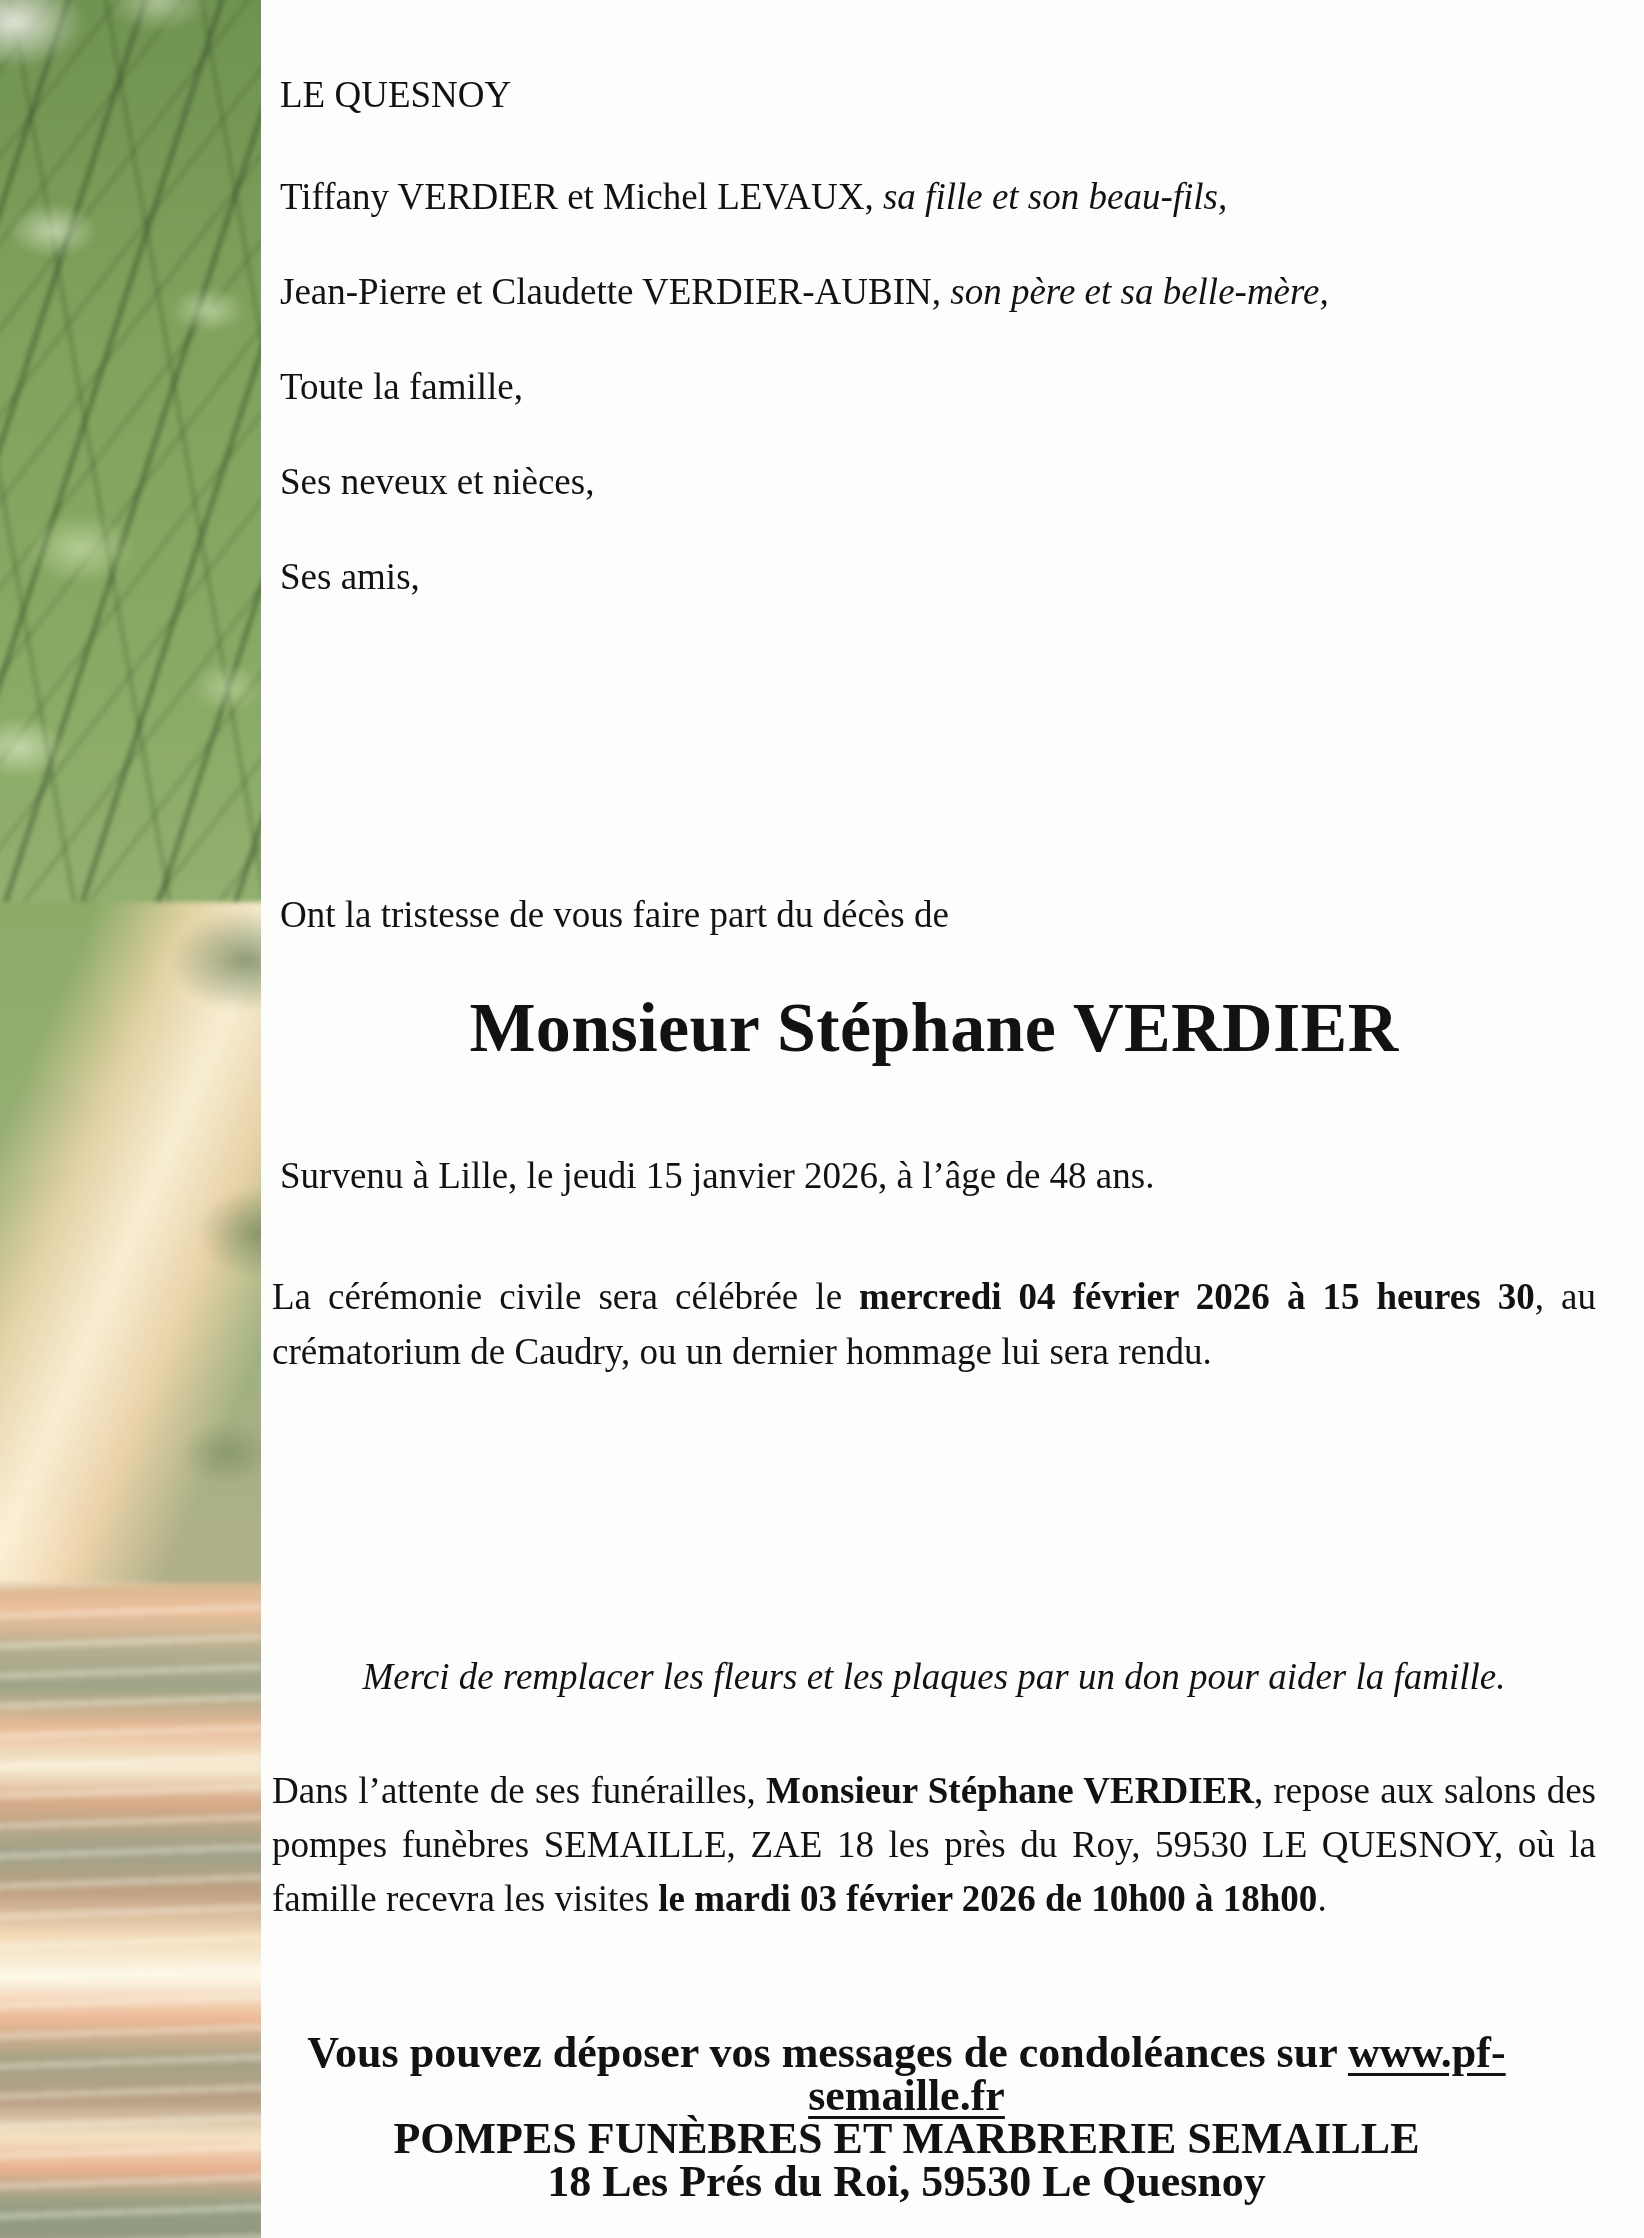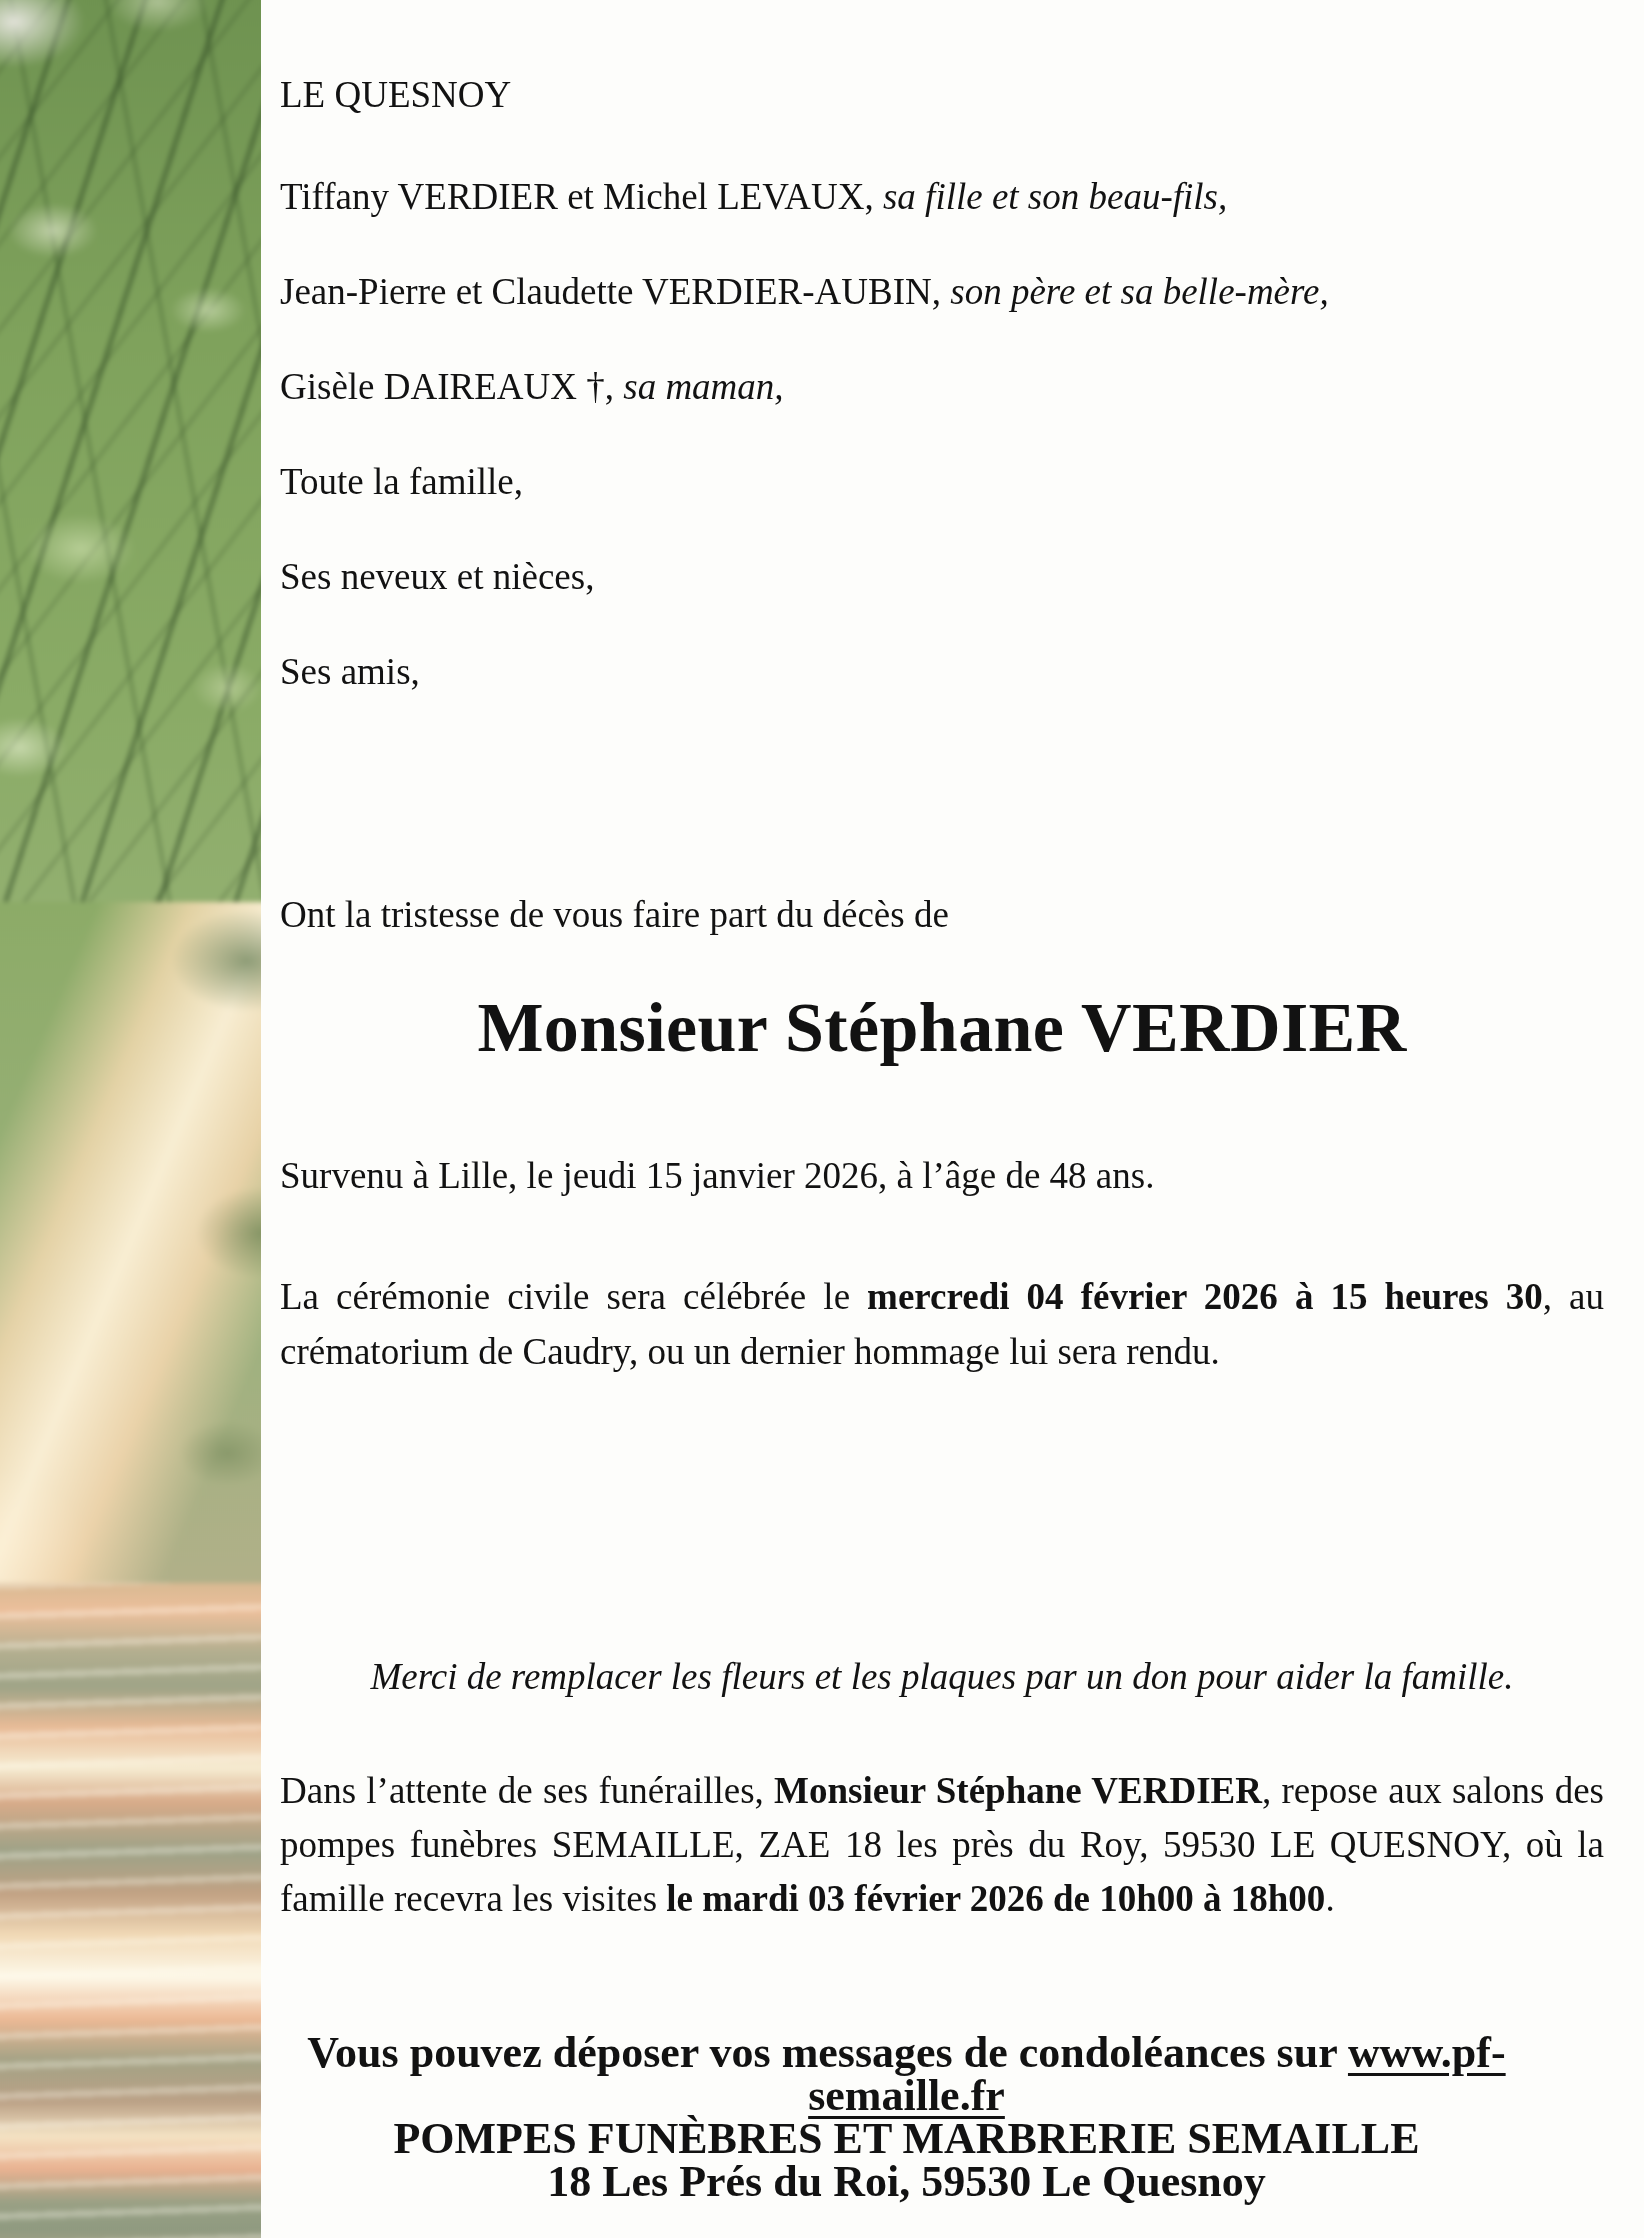--- a/index.html
+++ b/index.html
@@ -58,21 +58,21 @@
       linear-gradient(to bottom,
         #d8b992 0px, #ecbf9b 28px, #b2ae8f 70px, #9fa487 104px, #e8bb97 144px,
         #f6ecd2 185px, #d8ab89 219px, #9da287 269px, #c2a284 311px, #f1d9b6 352px,
         #fdf8e8 394px, #ecb995 436px, #a3a285 478px, #bba186 519px, #f4e3c4 553px,
         #e9b291 586px, #99a084 620px, #8f9a80 647px, #a9a488 668px);
   }
 
   
   .txt { position: absolute; font-size: 37px; line-height: 54px; white-space: nowrap; }
   .col-left { left: 280px; }
-  .col { left: 280px; width: 1324px; }
+  .col { left: 272px; width: 1324px; }
   em { font-style: italic; }
   b, .bold { font-weight: bold; }
 
   #relatives .rel-line { height: 54px; line-height: 54px; margin-bottom: 41px; }
 
   #title {
     position: absolute; top: 990px;
     text-align: center;
     font-size: 70px; line-height: 75px; font-weight: bold;
     letter-spacing: 0.4px;
@@ -109,23 +109,20 @@
   <div class="txt col-left" style="top:68px">
     <span>LE QUESNOY</span>
   </div>
 
   <div class="txt col-left" style="top:170px" id="relatives">
     <div class="rel-line">
       <span>Tiffany VERDIER et Michel LEVAUX,</span><em> sa fille et son beau-fils,</em>
     </div>
     <div class="rel-line">
       <span>Jean-Pierre et Claudette VERDIER-AUBIN,</span><em> son père et sa belle-mère,</em>
-    </div>
-    <div class="rel-line">
-      <span>Gisèle DAIREAUX †,</span><em> sa maman,</em>
     </div>
     <div class="rel-line">
       <span>Toute la famille,</span><em></em>
     </div>
     <div class="rel-line">
       <span>Ses neveux et nièces,</span><em></em>
     </div>
     <div class="rel-line">
       <span>Ses amis,</span><em></em>
     </div>

